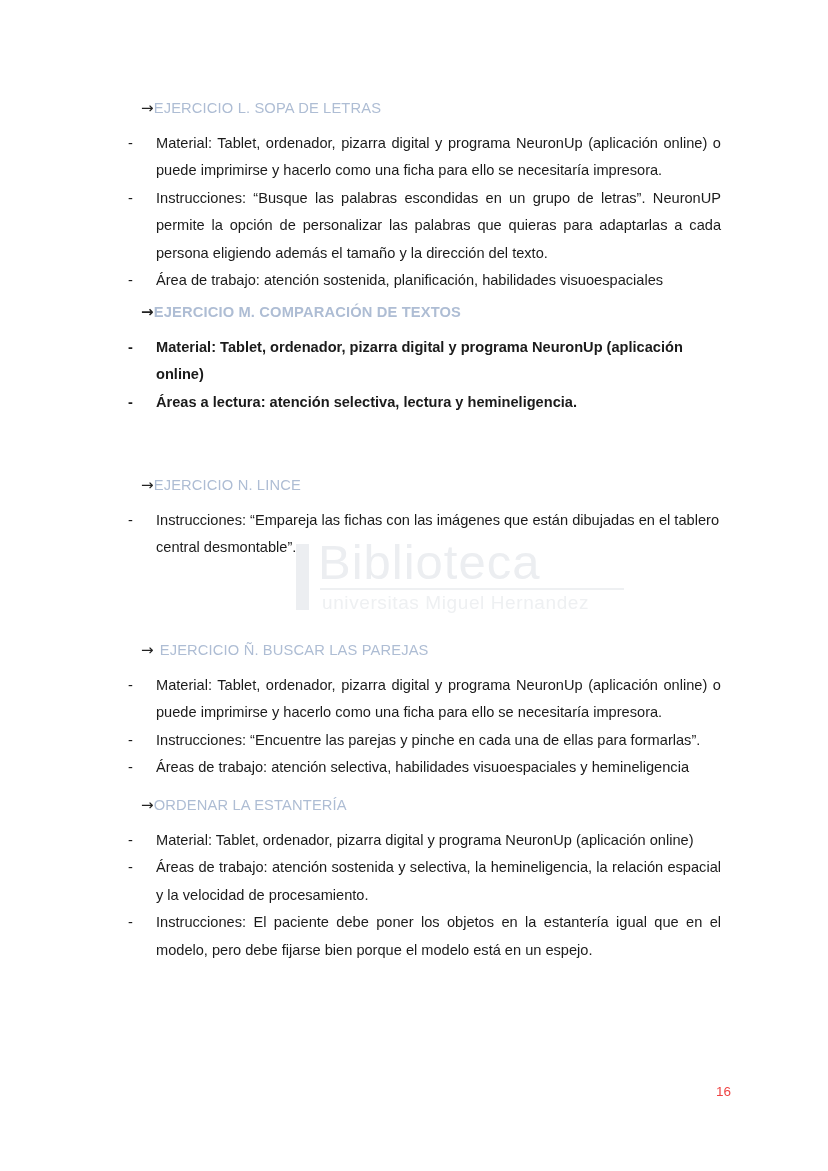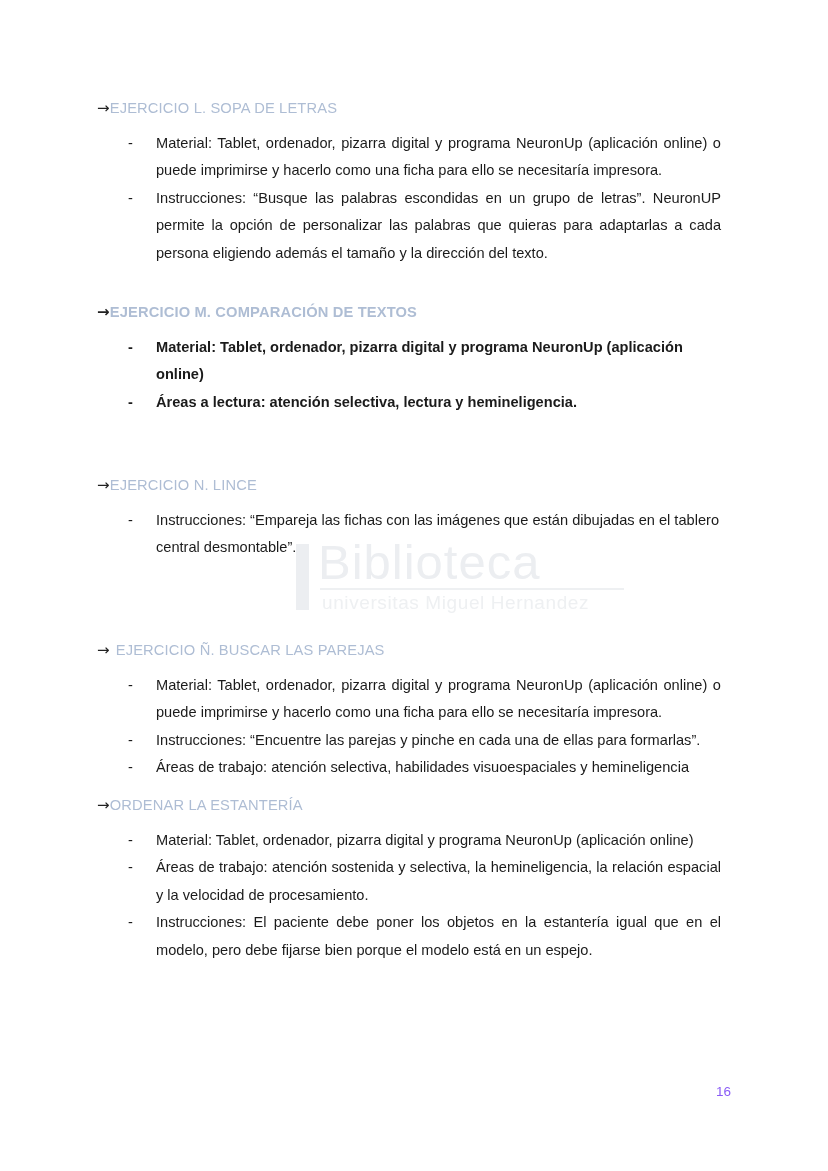--- a/index.html
+++ b/index.html
@@ -75,20 +75,21 @@
     left: 97px;
     width: 636px;
   }
 
   .heading {
     font-size: 14.7px;
     line-height: 20px;
     color: #aebdd4;
     white-space: nowrap;
     letter-spacing: 0.15px;
+    margin-left: 44px;
   }
   .heading .arrow {
     color: #222222;
     font-size: 15px;
     font-family: "DejaVu Sans", sans-serif;
   }
   .heading .arrow-gap { display: inline-block; width: 6px; }
 
   ul.bullets {
     list-style: none;
@@ -112,40 +113,41 @@
   }
   ul.bullets > li.nojust { text-align: left; }
 
   #page-number {
     position: absolute;
     left: 0;
     top: 1084px;
     width: 731px;
     text-align: right;
     font-size: 13.5px;
-    color: #8b5cf6;
+    color: #ef4444;
   }
 </style>
 </head>
 <body>
 
 <div id="watermark">
   <div class="wm-bar"></div>
   <div class="wm-title">Biblioteca</div>
   <div class="wm-rule"></div>
   <div class="wm-sub">universitas Miguel Hernandez</div>
 </div>
 
 <div id="page">
   <div id="sections-root">
       <div class="section" style="top: 98px;">
         <div class="heading"><span class="arrow">→</span><span>EJERCICIO L. SOPA DE LETRAS</span></div>
         <ul class="bullets">
           <li>Material: Tablet, ordenador, pizarra digital y programa NeuronUp (aplicación online) o puede imprimirse y hacerlo como una ficha para ello se necesitaría impresora.</li>
           <li>Instrucciones: “Busque las palabras escondidas en un grupo de letras”. NeuronUP permite la opción de personalizar las palabras que quieras para adaptarlas a cada persona eligiendo además el tamaño y la dirección del texto.</li>
+          <li class="nojust">Área de trabajo: atención sostenida, planificación, habilidades visuoespaciales</li>
         </ul>
       </div>
       <div class="section" style="top: 302px; font-weight: bold;">
         <div class="heading"><span class="arrow">→</span><span>EJERCICIO M. COMPARACIÓN DE TEXTOS</span></div>
         <ul class="bullets">
           <li class="nojust">Material: Tablet, ordenador, pizarra digital y programa NeuronUp (aplicación online)</li>
           <li class="nojust">Áreas a lectura: atención selectiva, lectura y hemineligencia.</li>
         </ul>
       </div>
       <div class="section" style="top: 475px;">

